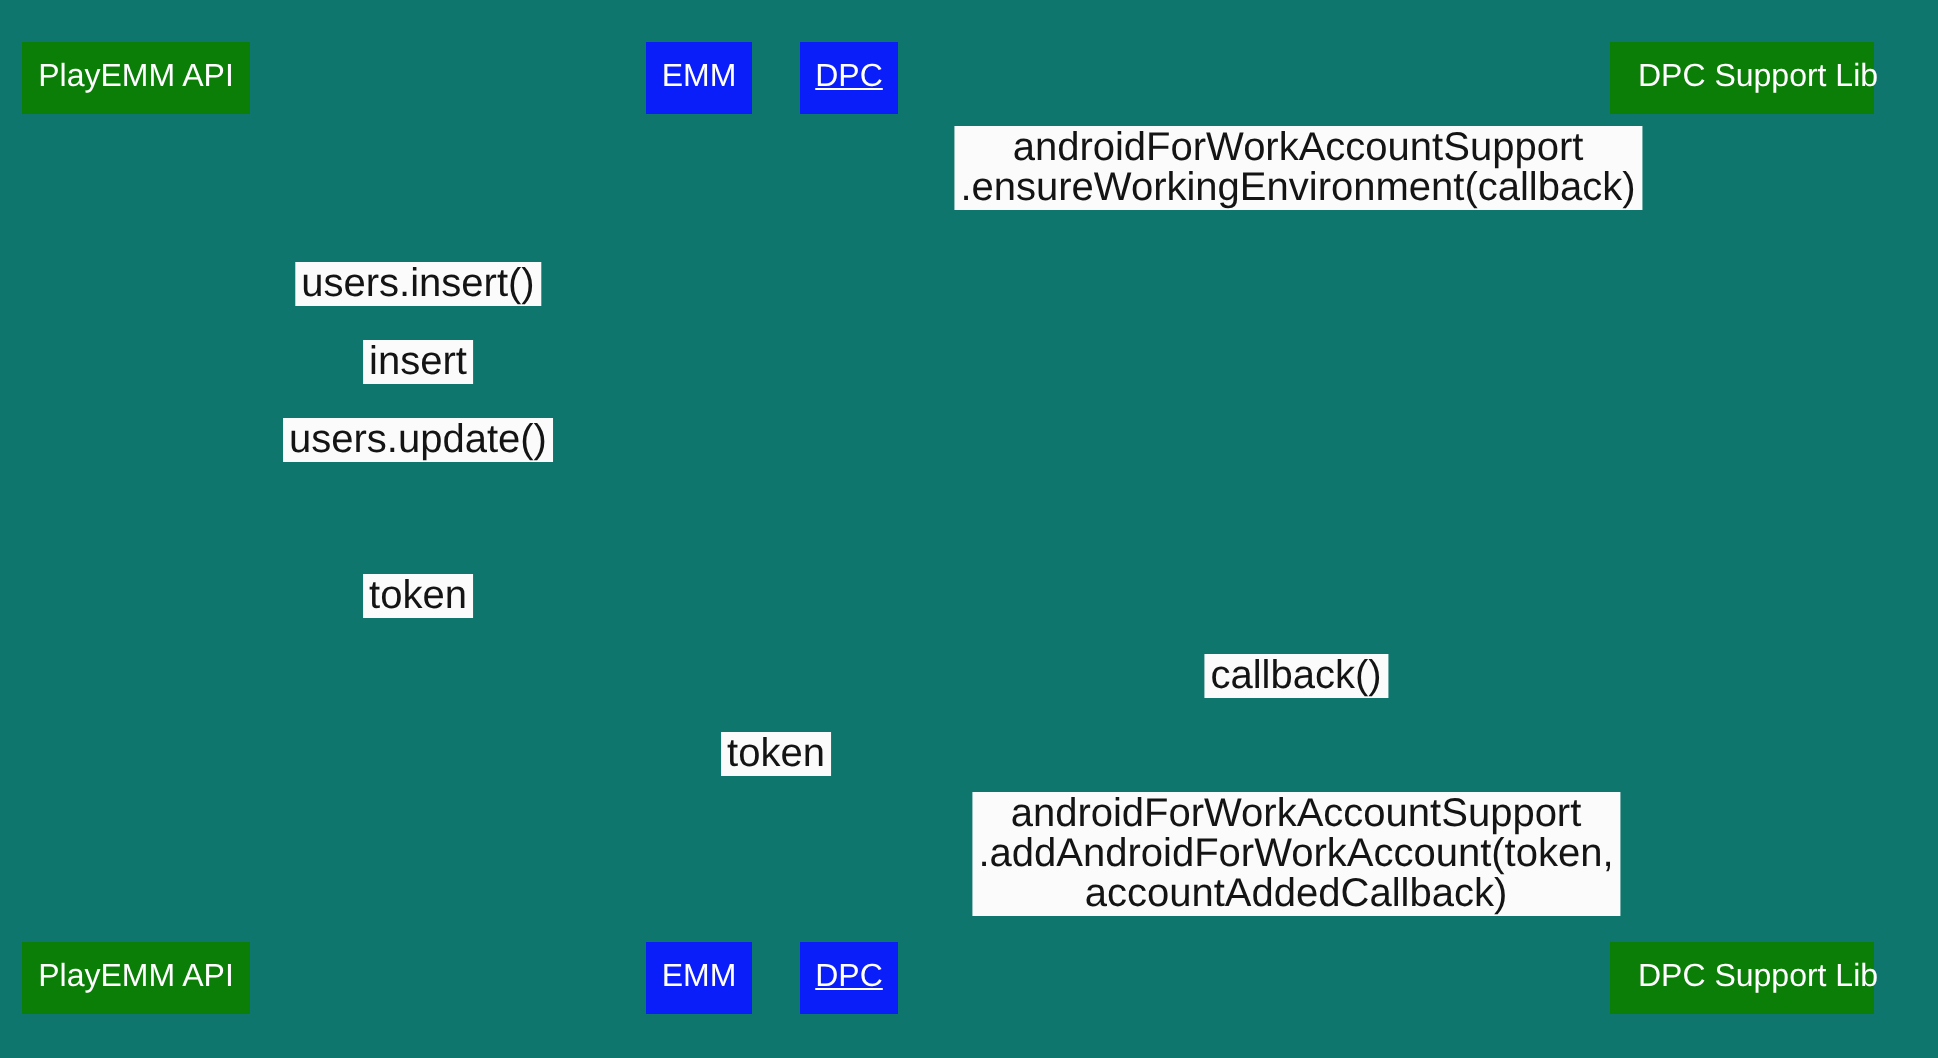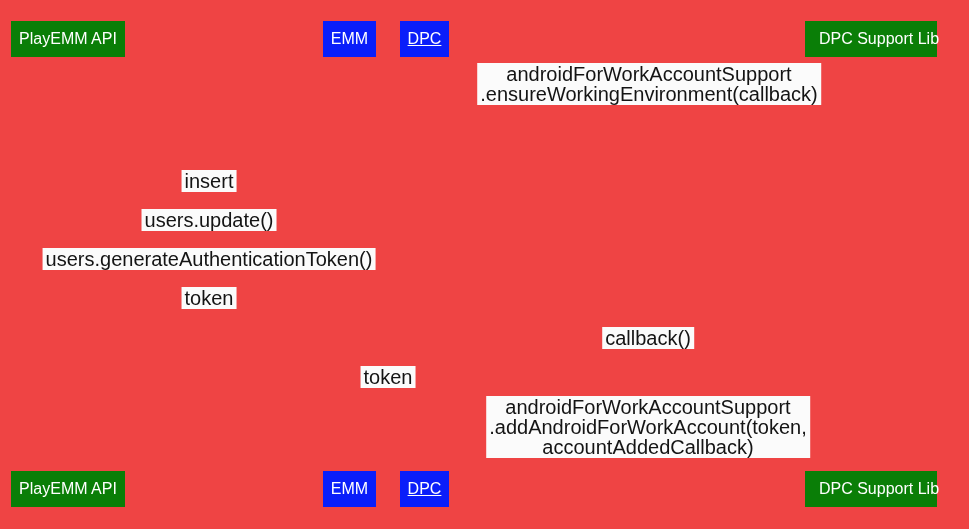--- a/index.html
+++ b/index.html
@@ -4,21 +4,21 @@
 <style>
   html, body {
     margin: 0;
     padding: 0;
     background: #000;
   }
   .stage {
     position: relative;
     width: 969px;
     height: 529px;
-    background: #ef4444;
+    background: #0f766e;
     overflow: hidden;
     font-family: "Liberation Sans", sans-serif;
   }
   .actor {
     position: absolute;
     height: 36px;
     display: flex;
     align-items: center;
     justify-content: center;
     color: #ffffff;
@@ -62,23 +62,23 @@
 
   <div class="row-top">
     <div class="actor a-playemm" style="background: rgb(10, 126, 7);">PlayEMM API</div>
     <div class="actor a-emm" style="background: rgb(10, 30, 250);">EMM</div>
     <div class="actor a-dpc" style="background: rgb(10, 30, 250);">DPC</div>
     <div class="actor a-dpcsl" style="background: rgb(10, 126, 7);">DPC Support Lib</div>
   </div>
 
   <div class="msg m-ensure">androidForWorkAccountSupport
 .ensureWorkingEnvironment(callback)</div>
+  <div class="msg m-insert">users.insert()</div>
   <div class="msg m-userid">insert</div>
   <div class="msg m-update">users.update()</div>
-  <div class="msg m-gentoken">users.generateAuthenticationToken()</div>
   <div class="msg m-token1">token</div>
   <div class="msg m-callback">callback()</div>
   <div class="msg m-token2">token</div>
   <div class="msg m-addacct">androidForWorkAccountSupport
 .addAndroidForWorkAccount(token, accountAddedCallback)</div>
 
   <div class="row-bottom">
     <div class="actor a-playemm" style="background: rgb(10, 126, 7);">PlayEMM API</div>
     <div class="actor a-emm" style="background: rgb(10, 30, 250);">EMM</div>
     <div class="actor a-dpc" style="background: rgb(10, 30, 250);">DPC</div>

